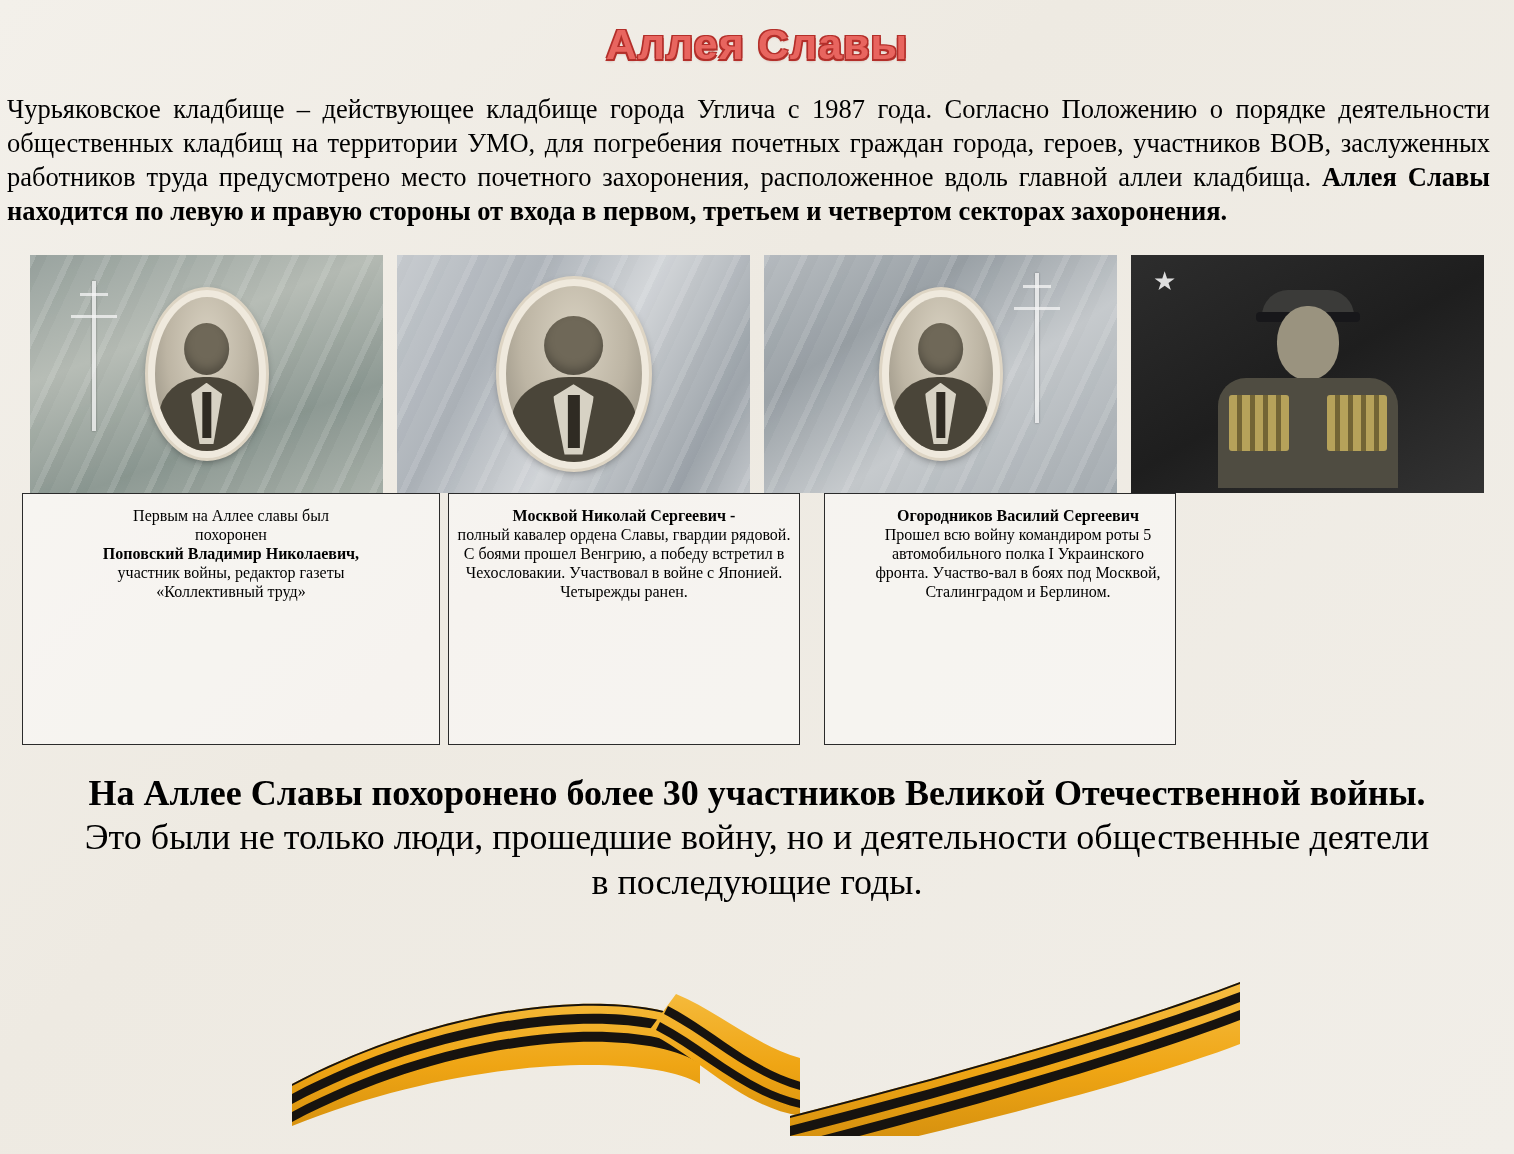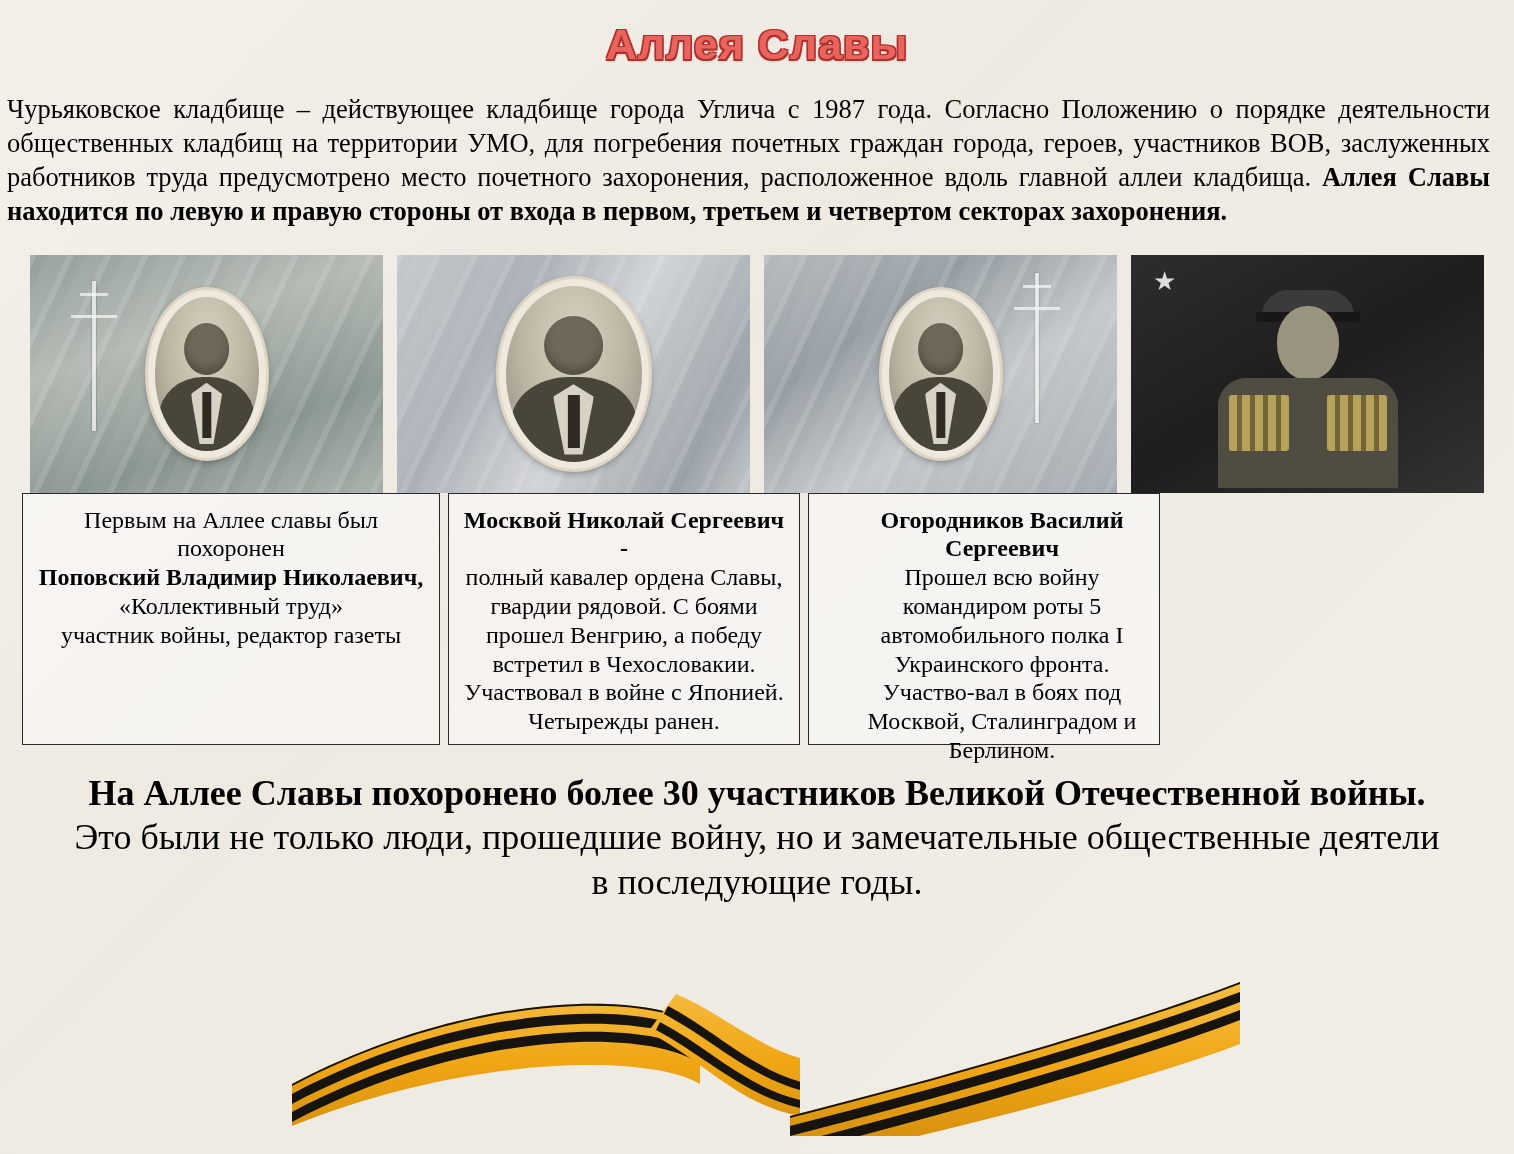--- a/index.html
+++ b/index.html
@@ -222,30 +222,30 @@
   
   .caption-row {
     display: flex;
     margin: 0 22px 0 22px;
     align-items: flex-start;
   }
   .caption {
     border: 1.5px solid #2b2b2b;
     background: rgba(255,255,255,.45);
     font-family: "Liberation Serif", serif;
-    font-size: 24px;
+    font-size: 16px;
     line-height: 1.2;
     text-align: center;
     padding: 12px 8px 14px 8px;
     box-sizing: border-box;
   }
   .caption .nm { font-weight: bold; }
   .c1 { width: 418px; height: 252px; }
   .c2 { width: 352px; height: 252px; margin-left: 8px; }
-  .c3 { width: 352px; height: 252px; margin-left: 8px; padding-left: 44px; }
+  .c3 { width: 352px; height: 252px; margin-left: 24px; padding-left: 44px; }
   .c4 { width: 338px; height: 264px; margin-left: 8px; }
 
   
   .closing {
     text-align: center;
     margin: 26px 40px 0 40px;
     font-size: 36px;
     line-height: 1.24;
   }
   .closing .line1 { font-weight: bold; }
@@ -320,40 +320,40 @@
     </div>
 
   </div>
 
   <div class="caption-row">
 
     <div class="caption c1">
       <div>Первым на Аллее славы был</div>
       <div>похоронен</div>
       <div class="nm">Поповский Владимир Николаевич,</div>
+      <div>участник войны,  редактор газеты</div>
       <div>«Коллективный труд»</div>
-      <div>участник войны,  редактор газеты</div>
     </div>
 
     <div class="caption c2">
       <div class="nm">Москвой Николай Сергеевич -</div>
       <div>полный кавалер ордена Славы, гвардии рядовой. С боями прошел Венгрию, а победу встретил в Чехословакии. Участвовал в войне с Японией. Четырежды ранен.</div>
     </div>
 
     <div class="caption c3">
       <div class="nm">Огородников Василий Сергеевич</div>
       <div>Прошел всю войну командиром роты 5 автомобильного полка I Украинского фронта. Участво-вал в боях под  Москвой, Сталинградом и Берлином.</div>
     </div>
 
 
   </div>
 
   <div class="closing">
     <div class="line1">На Аллее Славы похоронено более 30  участников Великой Отечественной войны.</div>
-    <div>Это были не только люди, прошедшие войну, но и замечательные общественные деятели</div>
+    <div>Это были не только люди, прошедшие войну, но и деятельности общественные деятели</div>
     <div>в последующие годы.</div>
   </div>
 
   <div class="ribbon-wrap">
     <svg width="1514" height="170" viewBox="0 0 1514 170" xmlns="http://www.w3.org/2000/svg" aria-hidden="true">
       <defs>
         <linearGradient id="gold" x1="0" y1="0" x2="0" y2="1">
           <stop offset="0%" stop-color="#f7c24a"></stop>
           <stop offset="50%" stop-color="#efa514"></stop>
           <stop offset="100%" stop-color="#c8860c"></stop>

